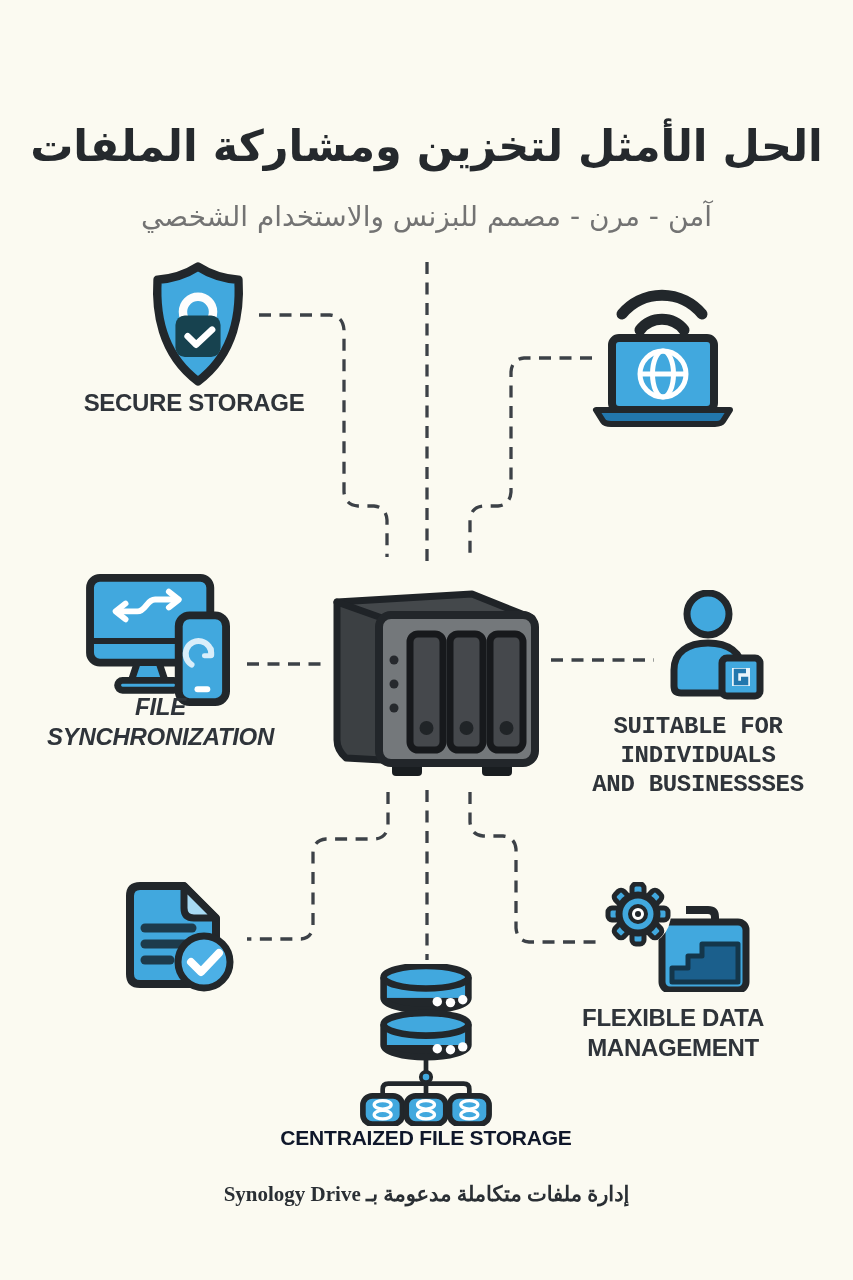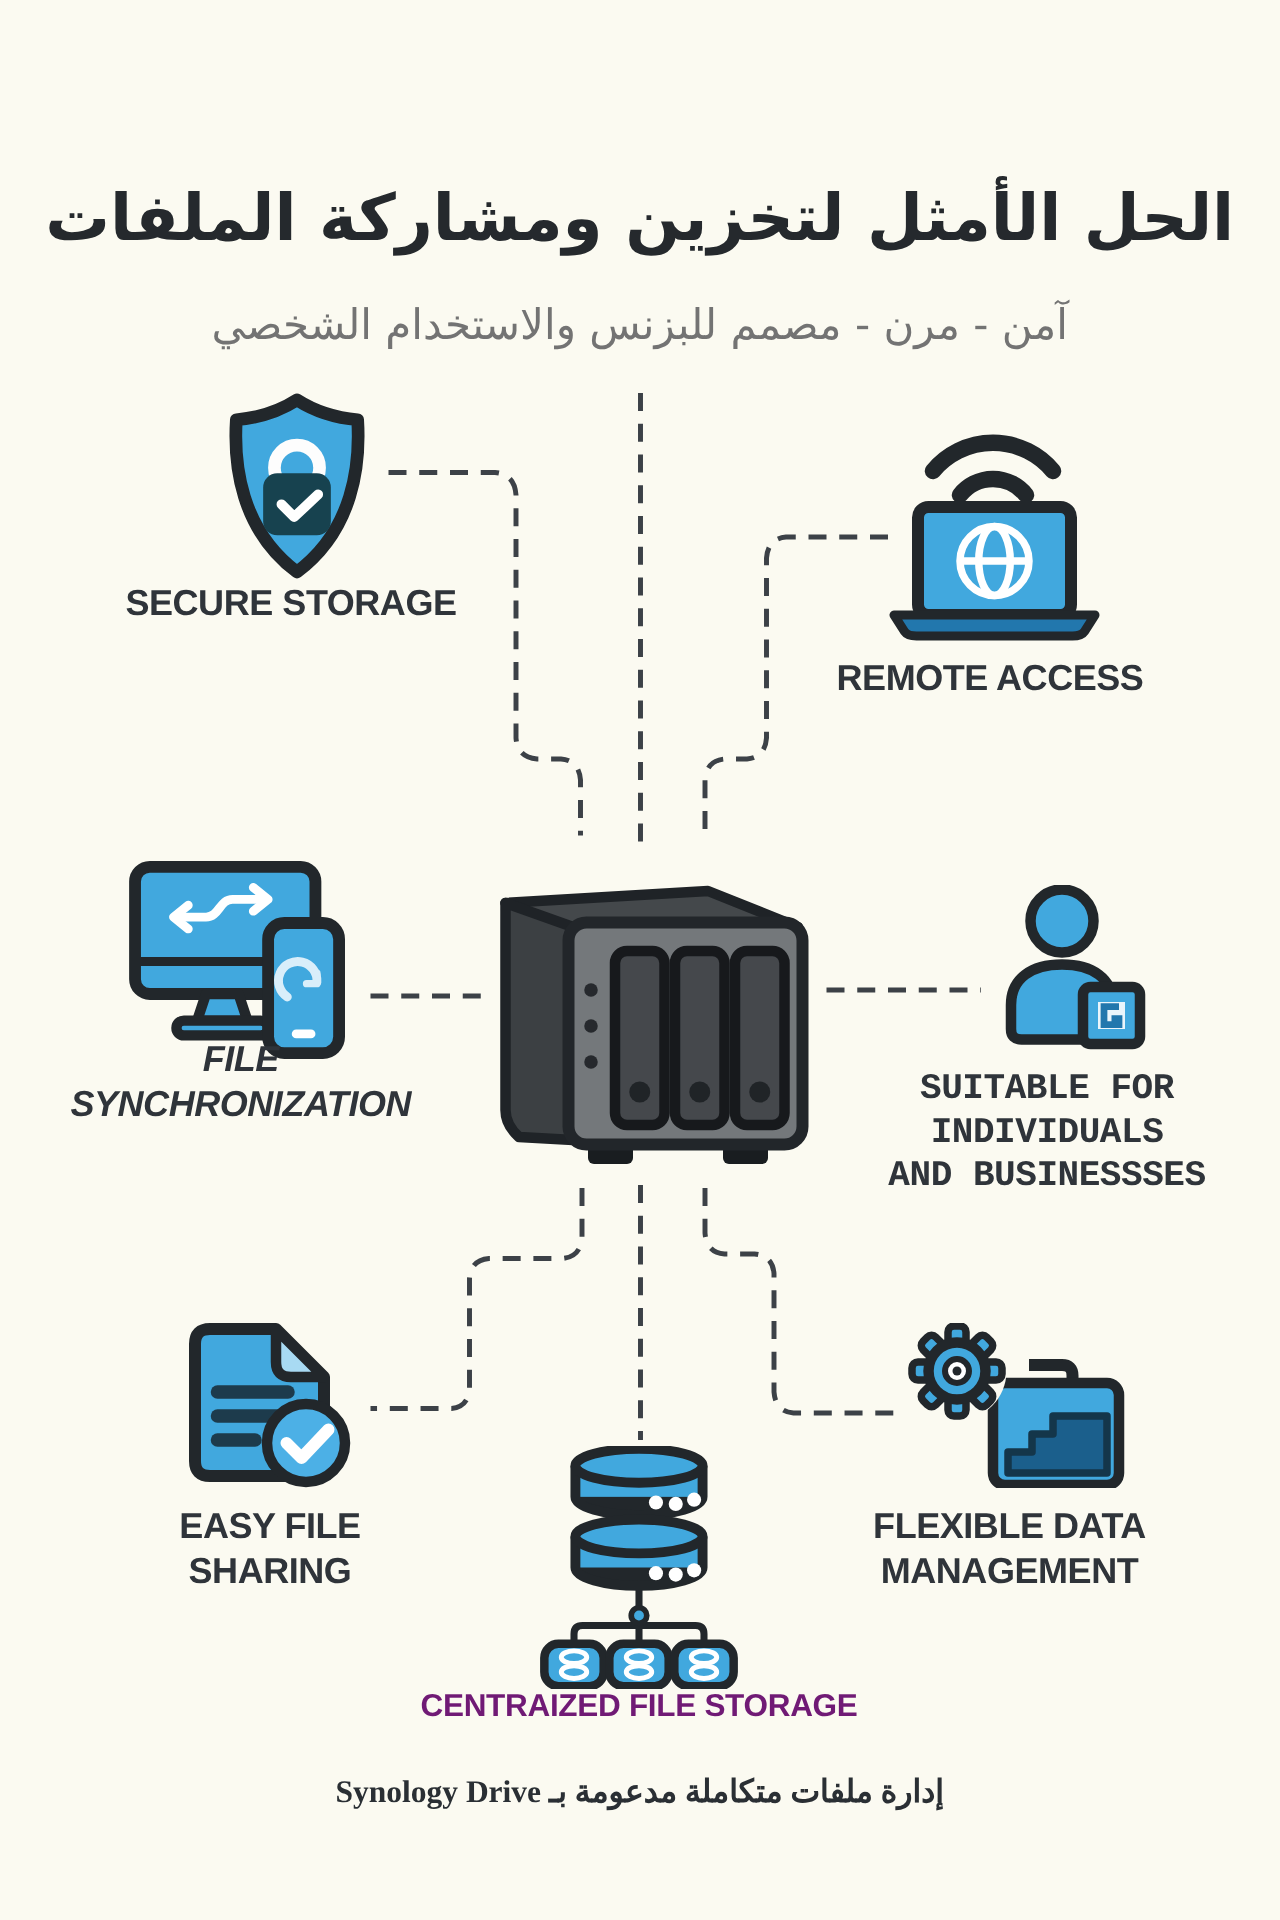--- a/index.html
+++ b/index.html
@@ -16,21 +16,21 @@
   .subtitle{
     width:853px;left:0;top:172px;text-align:center;direction:rtl;
     font-family:"DejaVu Sans",sans-serif;font-weight:500;font-size:28px;
     color:#737373;
   }
   .feature-label{
     text-align:center;font-weight:700;font-size:24px;line-height:30px;
     color:#2f343a;white-space:pre-line;letter-spacing:-0.3px;
   }
   .small-label{
-    text-align:center;font-weight:700;font-size:21px;color:#701a75;
+    text-align:center;font-weight:700;font-size:21px;color:#0f172a;
     letter-spacing:-0.2px;
   }
   .footer-text{
     width:853px;left:0;top:1182px;text-align:center;direction:rtl;
     font-family:Liberation Serif, serif;font-weight:700;font-size:21px;
     color:#2a2f34;
   }
   svg{display:block;}
 </style>
 </head>
@@ -64,21 +64,20 @@
 
   <svg class="abs" style="left:584px;top:274px" width="158" height="156" viewBox="0 0 158 156">
     <path d="M38 40 A52 52 0 0 1 118 40" fill="none" stroke="#22272b" stroke-width="11" stroke-linecap="round"></path>
     <path d="M56 56 A28 28 0 0 1 100 56" fill="none" stroke="#22272b" stroke-width="11" stroke-linecap="round"></path>
     <rect x="28" y="64" width="102" height="72" rx="7" fill="#41a8de" stroke="#22272b" stroke-width="8"></rect>
     <circle cx="79" cy="100" r="23" fill="none" stroke="#ffffff" stroke-width="5"></circle>
     <ellipse cx="79" cy="100" rx="10.5" ry="23" fill="none" stroke="#ffffff" stroke-width="5"></ellipse>
     <line x1="56" y1="100" x2="102" y2="100" stroke="#ffffff" stroke-width="5"></line>
     <path d="M12 136 H146 L139 147 Q137 150 131 150 H27 Q21 150 19 147 Z" fill="#2277ad" stroke="#22272b" stroke-width="6" stroke-linejoin="round"></path>
   </svg>
-  <div class="abs feature-label" style="left:535px;top:438px;width:250px;">REMOTE ACCESS</div>
 
   <svg class="abs" style="left:82px;top:570px" width="158" height="138" viewBox="0 0 160 140">
     <rect x="8" y="8" width="122" height="86" rx="10" fill="#41a8de" stroke="#22272b" stroke-width="8"></rect>
     <line x1="10" y1="72" x2="128" y2="72" stroke="#22272b" stroke-width="6"></line>
     <path d="M96 30 h-22 c-9 0 -9 12 -18 12 h-20" fill="none" stroke="#ffffff" stroke-width="6" stroke-linecap="round" stroke-linejoin="round"></path>
     <path d="M88 22 l10 8 l-10 8" fill="none" stroke="#ffffff" stroke-width="6" stroke-linecap="round" stroke-linejoin="round"></path>
     <path d="M44 34 l-10 8 l10 8" fill="none" stroke="#ffffff" stroke-width="6" stroke-linecap="round" stroke-linejoin="round"></path>
     <path d="M56 94 L50 112 H84 L78 94 Z" fill="#41a8de" stroke="#22272b" stroke-width="7" stroke-linejoin="round"></path>
     <rect x="36" y="112" width="62" height="10" rx="5" fill="#41a8de" stroke="#22272b" stroke-width="7"></rect>
     <rect x="98" y="46" width="48" height="88" rx="11" fill="#41a8de" stroke="#22272b" stroke-width="8"></rect>
@@ -121,22 +120,20 @@
     <path d="M30 8 Q20 8 20 18 V96 Q20 106 30 106 H96 Q106 106 106 96 V40 L74 8 Z" fill="#41a8de" stroke="#22272b" stroke-width="8" stroke-linejoin="round"></path>
     <path d="M74 8 V30 Q74 40 84 40 H106 Z" fill="#a8daf3" stroke="#22272b" stroke-width="7" stroke-linejoin="round"></path>
     <g stroke="#1d3b4c" stroke-width="9" stroke-linecap="round">
       <line x1="35" y1="50" x2="82" y2="50"></line>
       <line x1="35" y1="66" x2="82" y2="66"></line>
       <line x1="35" y1="82" x2="60" y2="82"></line>
     </g>
     <circle cx="94" cy="84" r="26" fill="#4cb0e6" stroke="#22272b" stroke-width="7"></circle>
     <path d="M81 84 l10 10 l18 -19" fill="none" stroke="#ffffff" stroke-width="8" stroke-linecap="round" stroke-linejoin="round"></path>
   </svg>
-  <div class="abs feature-label" style="left:60px;top:1003px;width:240px;">EASY FILE
-SHARING</div>
 
   <svg class="abs" style="left:600px;top:882px" width="152" height="110" viewBox="0 0 152 110">
     <path d="M86 28 h22 q7 0 7 7 v7" fill="none" stroke="#22272b" stroke-width="8"></path>
     <rect x="62" y="40" width="84" height="68" rx="8" fill="#41a8de" stroke="#22272b" stroke-width="7"></rect>
     <path d="M72 100 V86 H88 V74 H102 V62 H138 V100 Z" fill="#1b5f8c" stroke="#14364a" stroke-width="5" stroke-linejoin="round"></path>
     <circle cx="38" cy="32" r="33" fill="#fbfaf1"></circle>
     <g transform="translate(38,32)">
       <g fill="#41a8de" stroke="#22272b" stroke-width="5">
         <rect x="-6" y="-30" width="12" height="13" rx="4"></rect>
         <rect x="-6" y="-30" width="12" height="13" rx="4" transform="rotate(45)"></rect>

